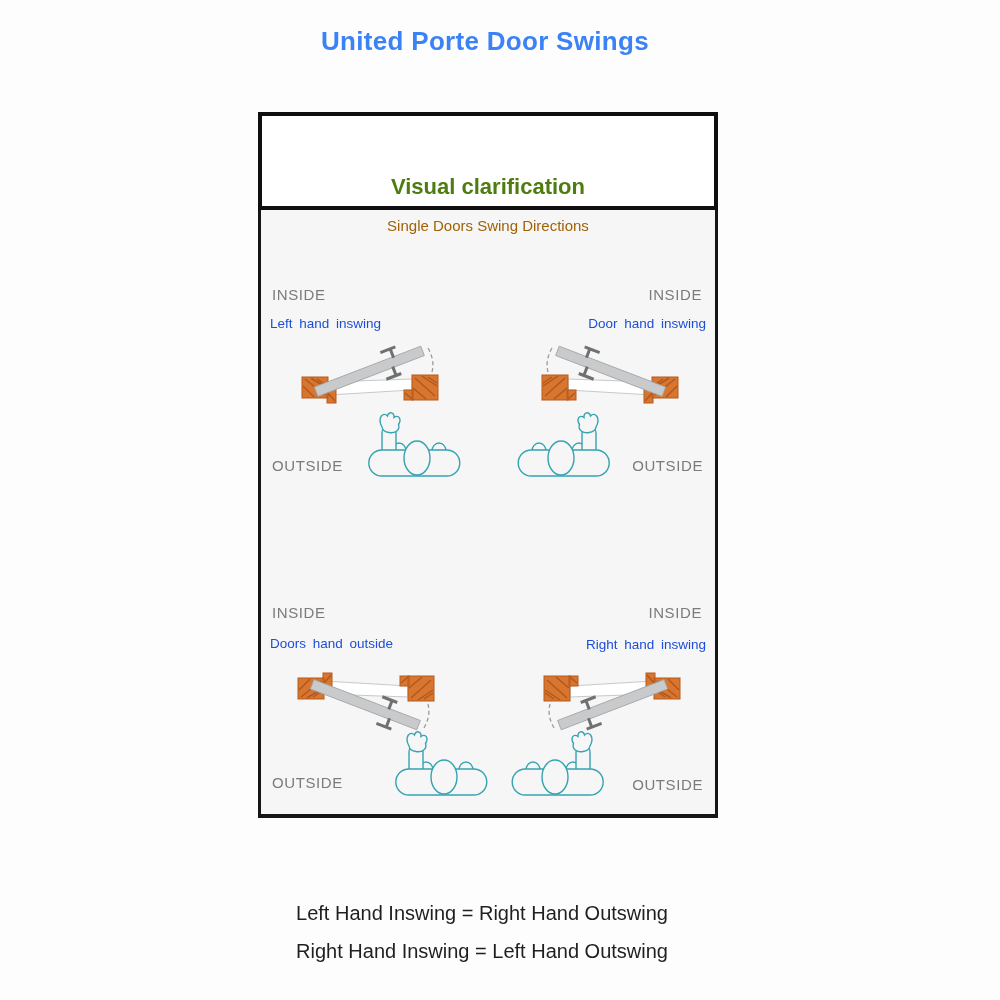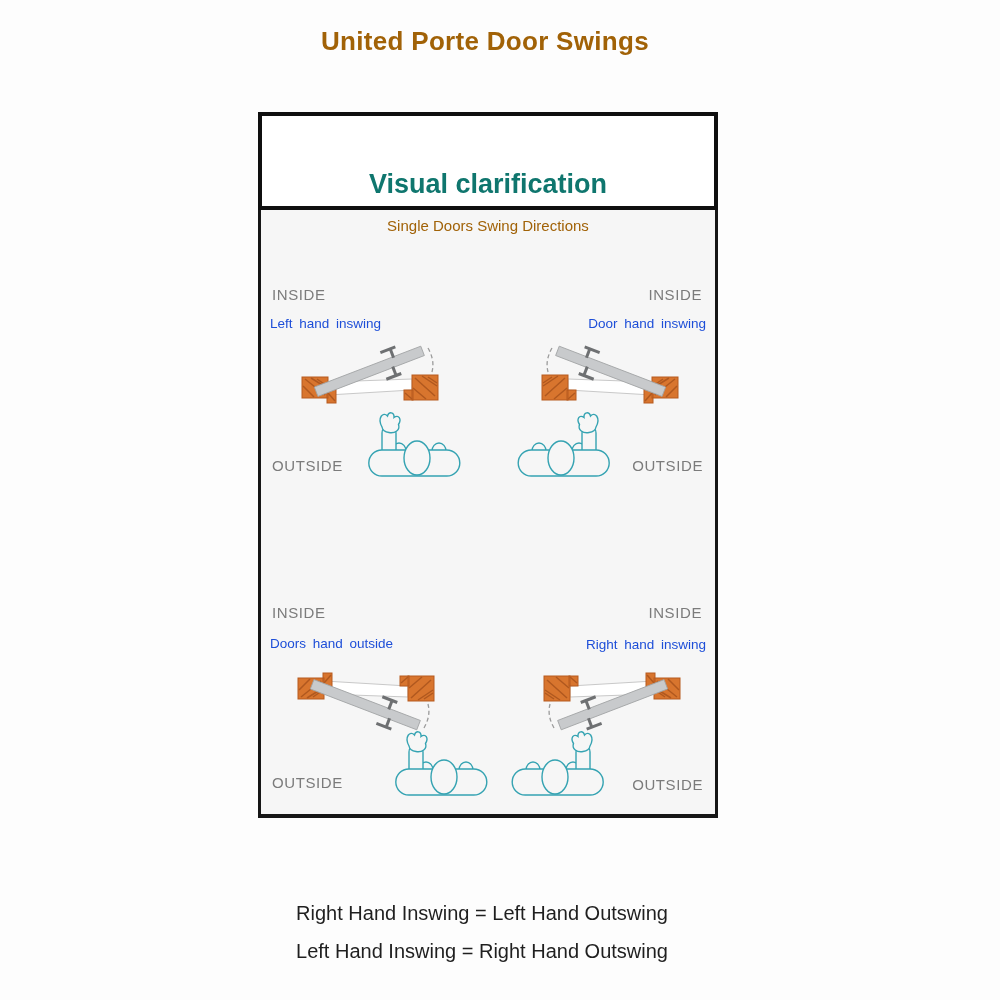--- a/index.html
+++ b/index.html
@@ -2,28 +2,28 @@
 <html><head>
 <meta charset="utf-8">
 <style>
   html,body{margin:0;padding:0;}
   body{
     width:1000px;height:1000px;background:#fdfdfd;position:relative;
     font-family:"Liberation Sans", sans-serif;overflow:hidden;
   }
   .page-title{
     position:absolute;left:0;top:26px;width:970px;text-align:center;
-    font-size:26px;font-weight:bold;color:#a16207;letter-spacing:0.3px;
+    font-size:26px;font-weight:bold;color:#3b82f6;letter-spacing:0.3px;
   }
   .vc-header{
     position:absolute;left:258px;top:112px;width:460px;height:98px;
     box-sizing:border-box;border:4px solid #0f0f0f;background:#ffffff;
     display:flex;align-items:flex-end;justify-content:center;padding-bottom:6px;
   }
-  .vc-header span{font-size:27px;font-weight:bold;color:#0f766e;}
+  .vc-header span{font-size:22px;font-weight:bold;color:#4d7c0f;}
   .vc-panel{
     position:absolute;left:258px;top:210px;width:460px;height:608px;
     box-sizing:border-box;border:3px solid #161616;border-top:none;border-bottom-width:4px;
     background:#f6f6f6;
   }
   .panel-subtitle{
     position:absolute;left:0;top:7px;width:100%;text-align:center;
     font-size:15px;color:#a16207;
   }
   .io-label{
@@ -133,15 +133,15 @@
   <svg class="door flip-xy" style="left:279px;top:450px" width="140" height="78" viewBox="0 0 140 78">
       <use href="#door-asm"></use>
     </svg>
   <svg class="person flip-x" style="left:247px;top:519px" width="96" height="68" viewBox="0 0 96 68">
       <use href="#person-fig"></use>
     </svg>
   <div class="io-label ra" style="right:12px;top:566px">OUTSIDE</div>
 </div>
 
 <div class="footer-note">
+  <div>Left Hand Inswing = Right Hand Outswing</div>
   <div>Right Hand Inswing = Left Hand Outswing</div>
-  <div>Left Hand Inswing = Right Hand Outswing</div>
 </div>
 
 </body></html>

